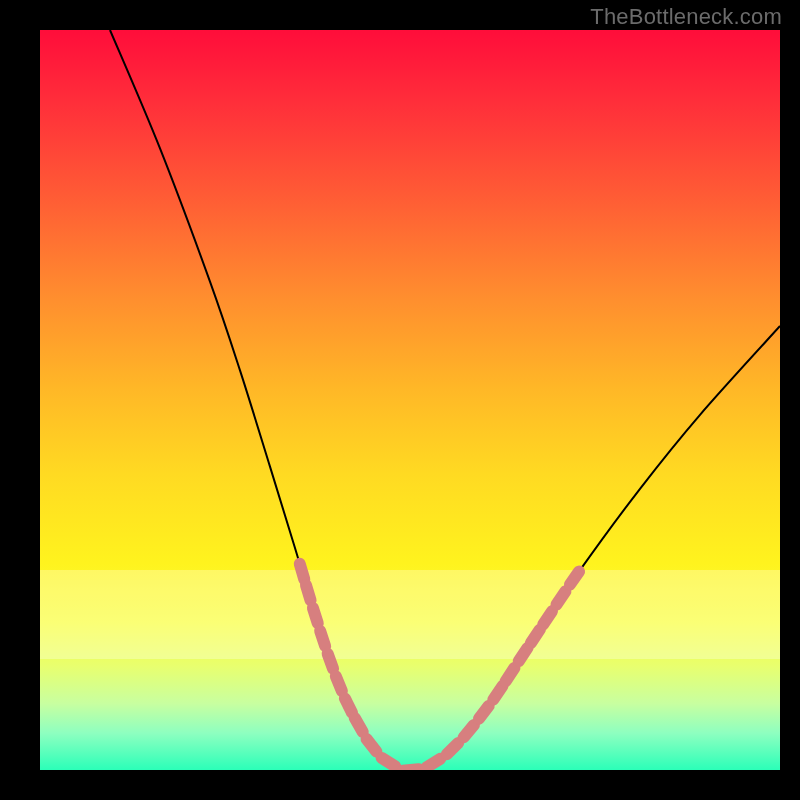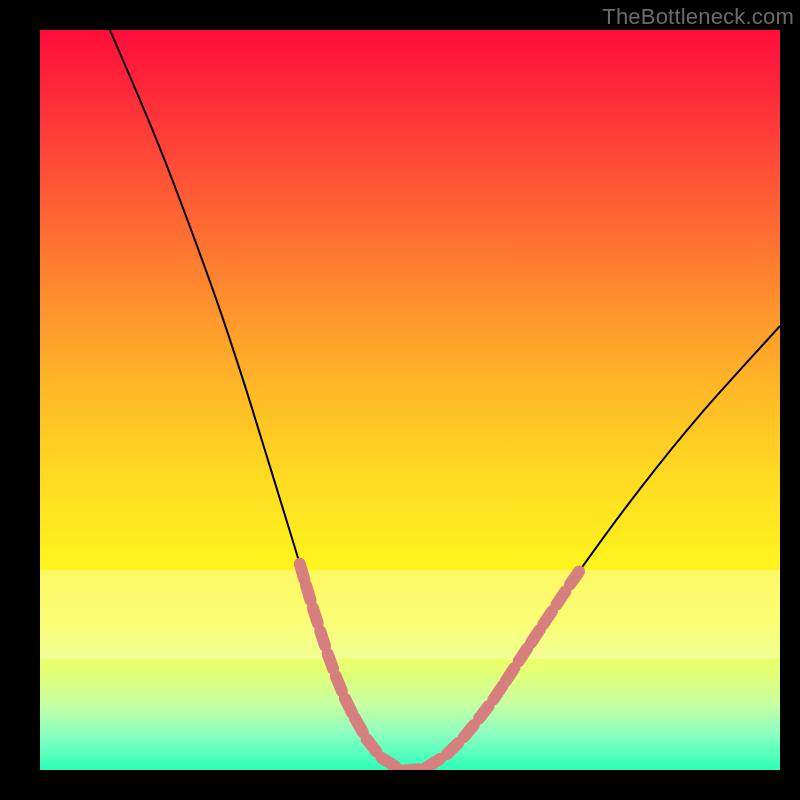--- a/index.html
+++ b/index.html
@@ -56,21 +56,21 @@
   .curve-svg {
     position: absolute;
     inset: 0;
     width: 100%;
     height: 100%;
     pointer-events: none;
   }
   .watermark {
     position: absolute;
     top: 4px;
-    right: 6px;
+    right: 18px;
     color: #6b6b6b;
     font-size: 22px;
     font-weight: 400;
     letter-spacing: 0.2px;
     user-select: none;
   }
 </style>
 </head>
 <body>
 

